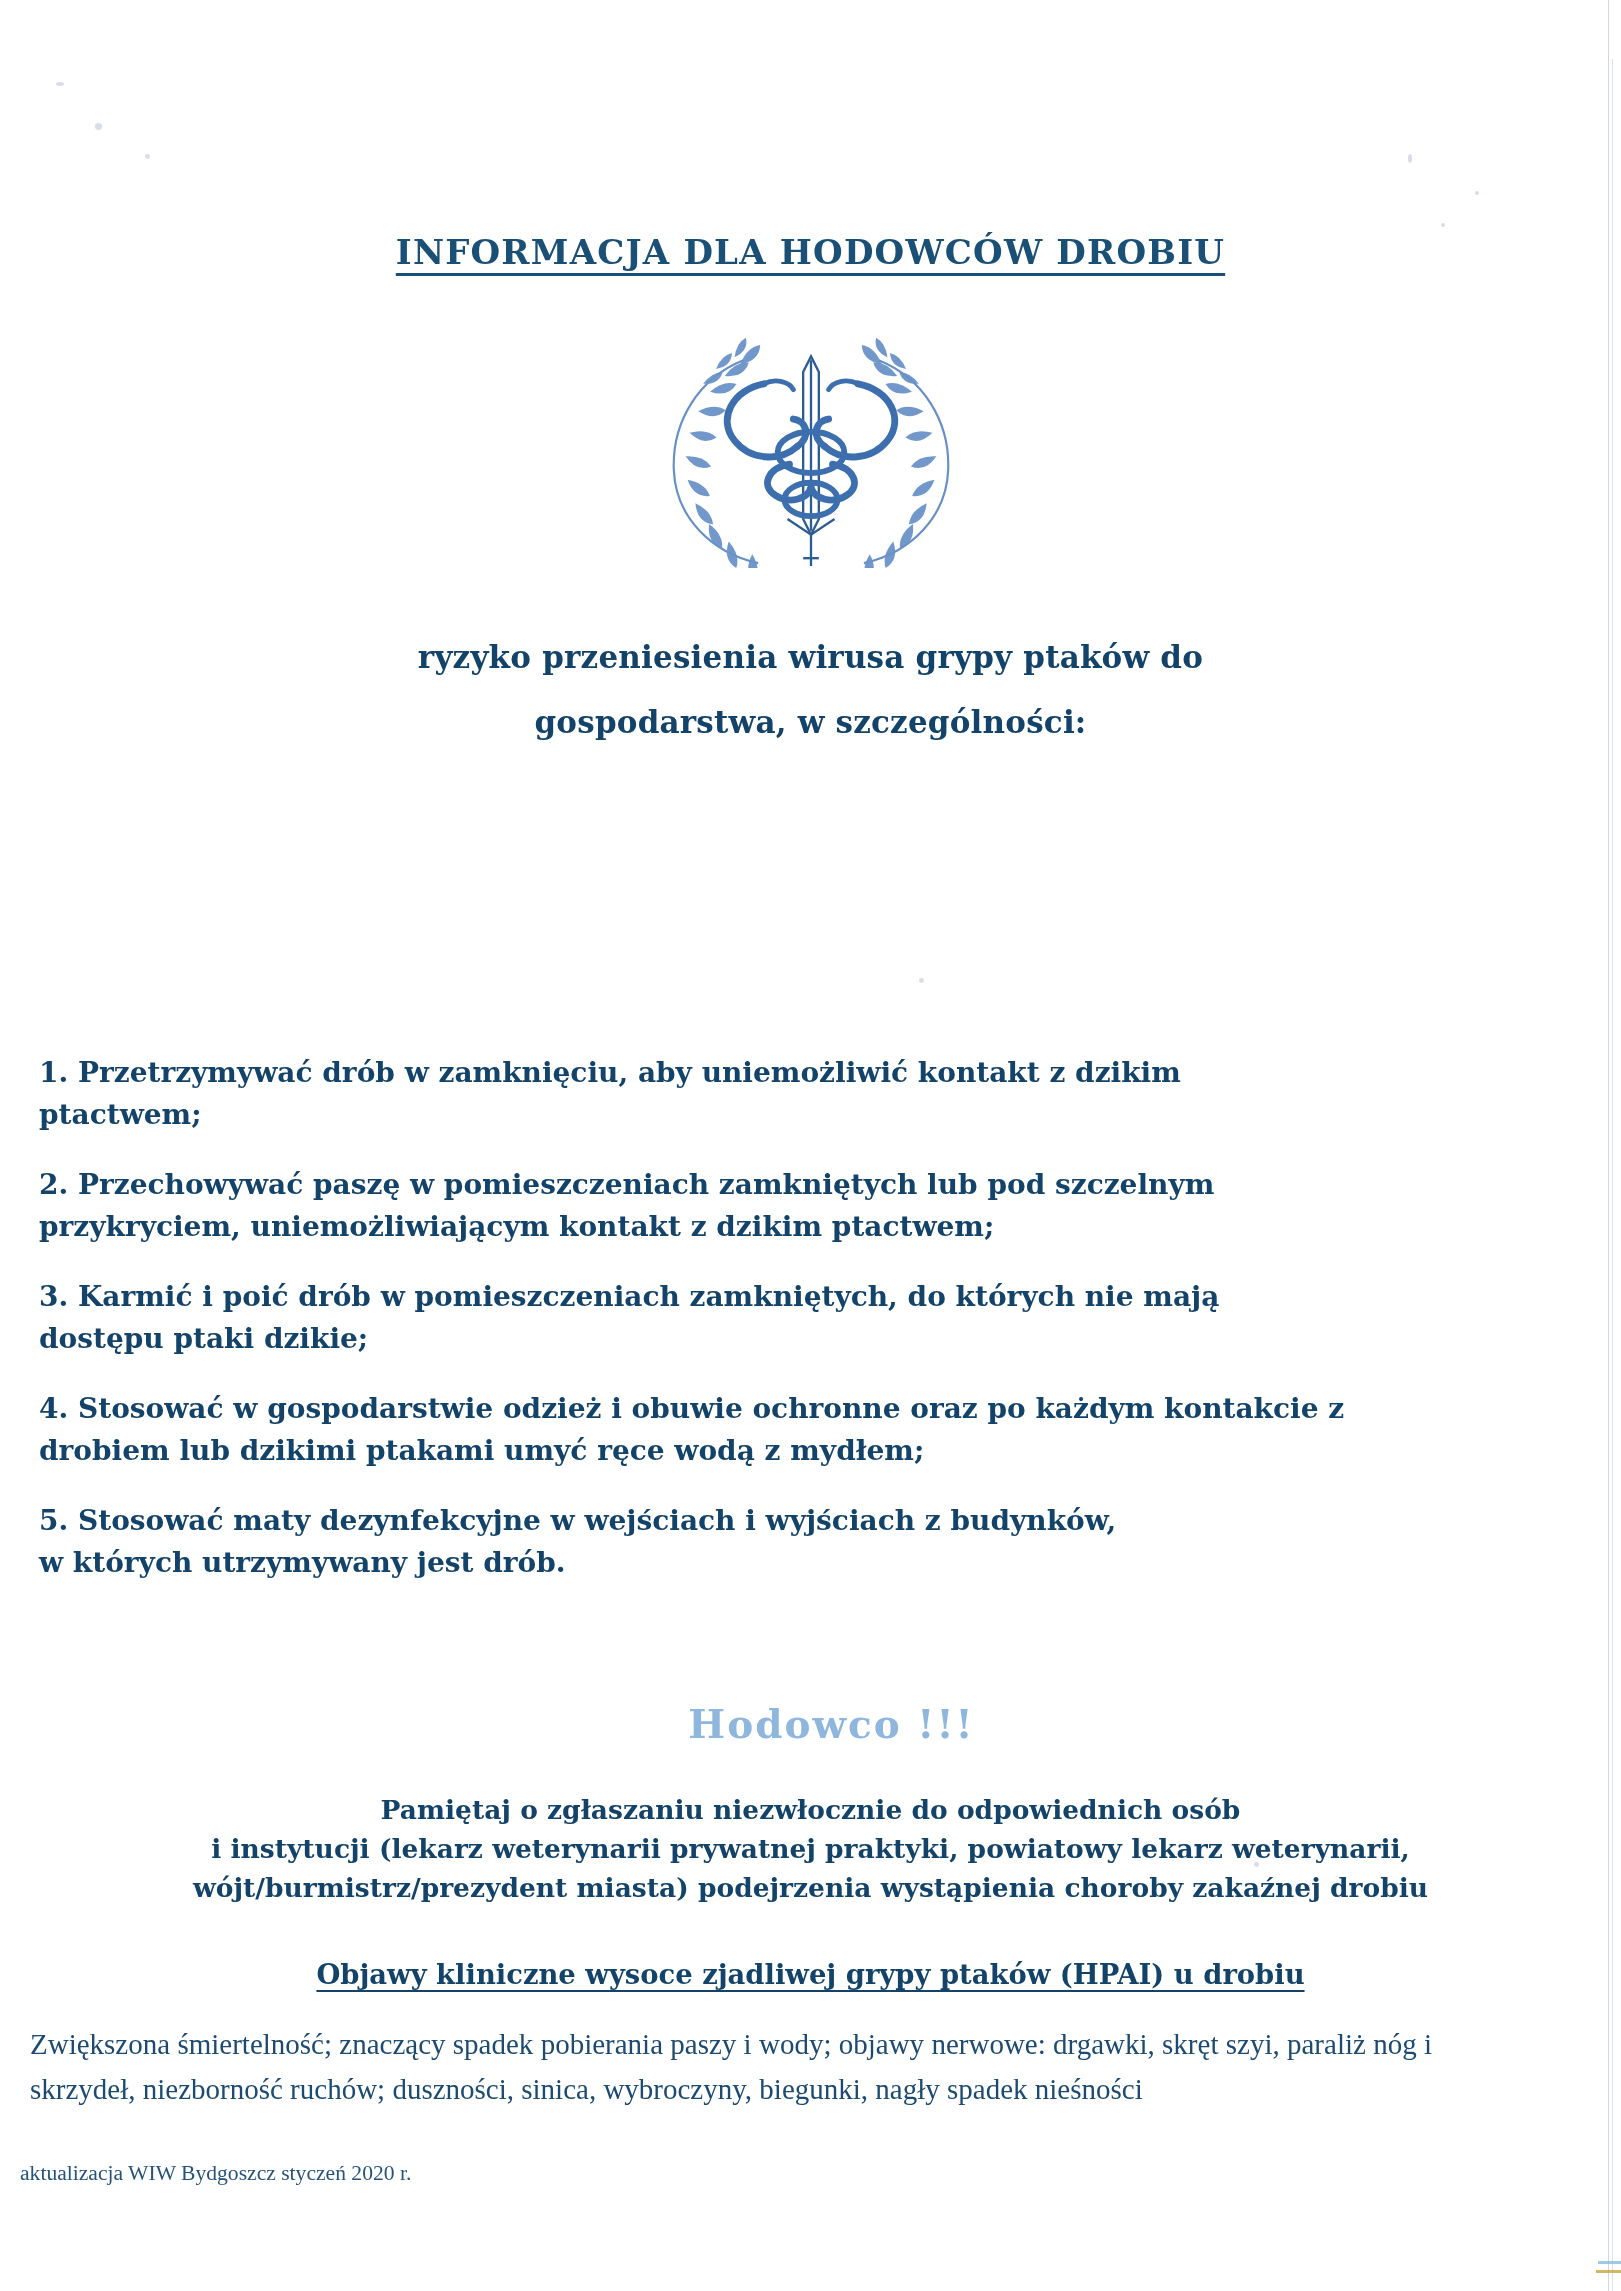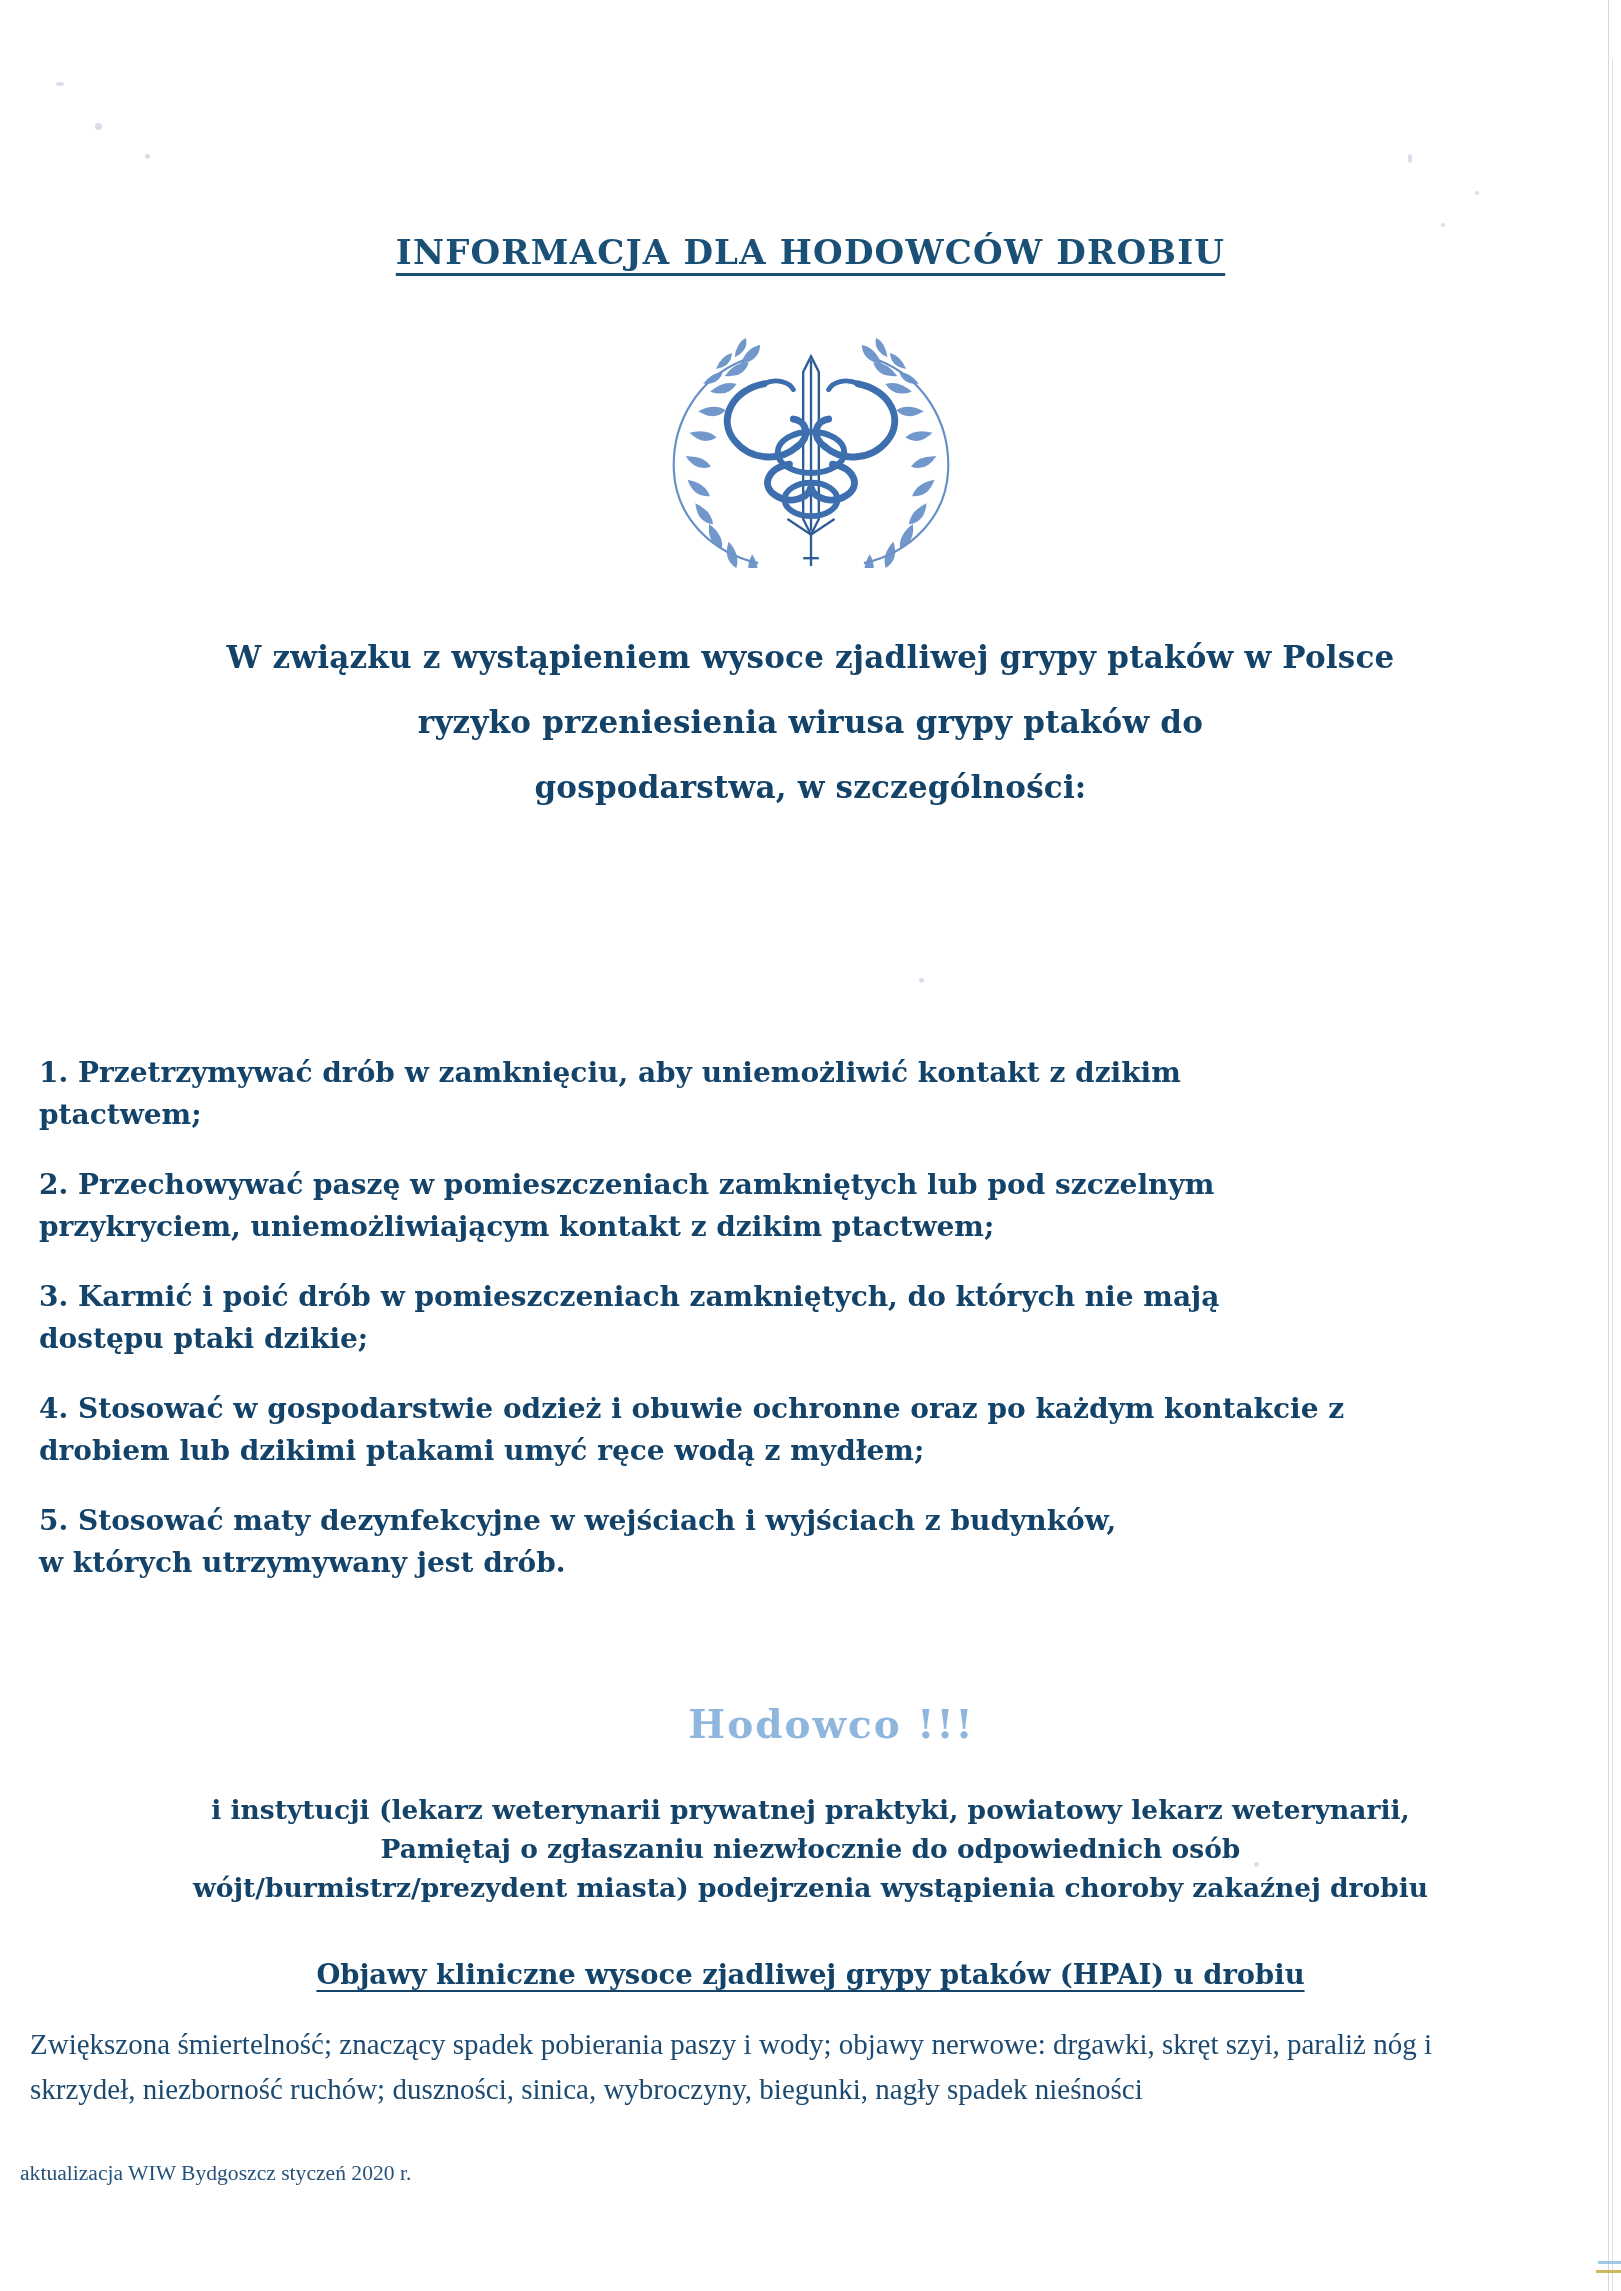--- a/index.html
+++ b/index.html
@@ -353,21 +353,20 @@
       </g>
 
       <g fill="none" stroke="#3d6fae" stroke-width="6">
         <ellipse cx="200" cy="130" rx="34" ry="21"></ellipse>
         <ellipse cx="200" cy="178" rx="27" ry="17"></ellipse>
       </g>
     </svg>
   </div>
 
   <div class="intro">
-    <span class="ln">W związku z wystąpieniem wysoce zjadliwej grypy ptaków w Polsce</span>
     <span class="ln">ryzyko przeniesienia wirusa grypy ptaków do</span>
     <span class="ln">gospodarstwa, w szczególności:</span>
   </div>
 
   <div class="rules">
     <div class="rule">
       <span class="ln">1. Przetrzymywać drób w zamknięciu, aby uniemożliwić kontakt z dzikim</span>
       <span class="ln">ptactwem;</span>
     </div>
     <div class="rule">
@@ -384,22 +383,22 @@
     </div>
     <div class="rule">
       <span class="ln">5. Stosować maty dezynfekcyjne w wejściach i wyjściach z budynków,</span>
       <span class="ln">w których utrzymywany jest drób.</span>
     </div>
   </div>
 
   <div class="shout">Hodowco !!!</div>
 
   <div class="report">
+    <span class="ln">Pamiętaj o zgłaszaniu niezwłocznie do odpowiednich osób</span>
     <span class="ln">i instytucji (lekarz weterynarii prywatnej praktyki, powiatowy lekarz weterynarii,</span>
-    <span class="ln">Pamiętaj o zgłaszaniu niezwłocznie do odpowiednich osób</span>
     <span class="ln">wójt/burmistrz/prezydent miasta) podejrzenia wystąpienia choroby zakaźnej drobiu</span>
   </div>
 
   <div class="sym-heading">Objawy kliniczne wysoce zjadliwej grypy ptaków (HPAI) u drobiu</div>
 
   <div class="sym-body">Zwiększona śmiertelność; znaczący spadek pobierania paszy i wody; objawy nerwowe: drgawki, skręt szyi, paraliż nóg i skrzydeł, niezborność ruchów; duszności, sinica, wybroczyny, biegunki, nagły spadek nieśności</div>
 
   <div class="footer-note">aktualizacja WIW Bydgoszcz styczeń 2020 r.</div>
 
 </div>

